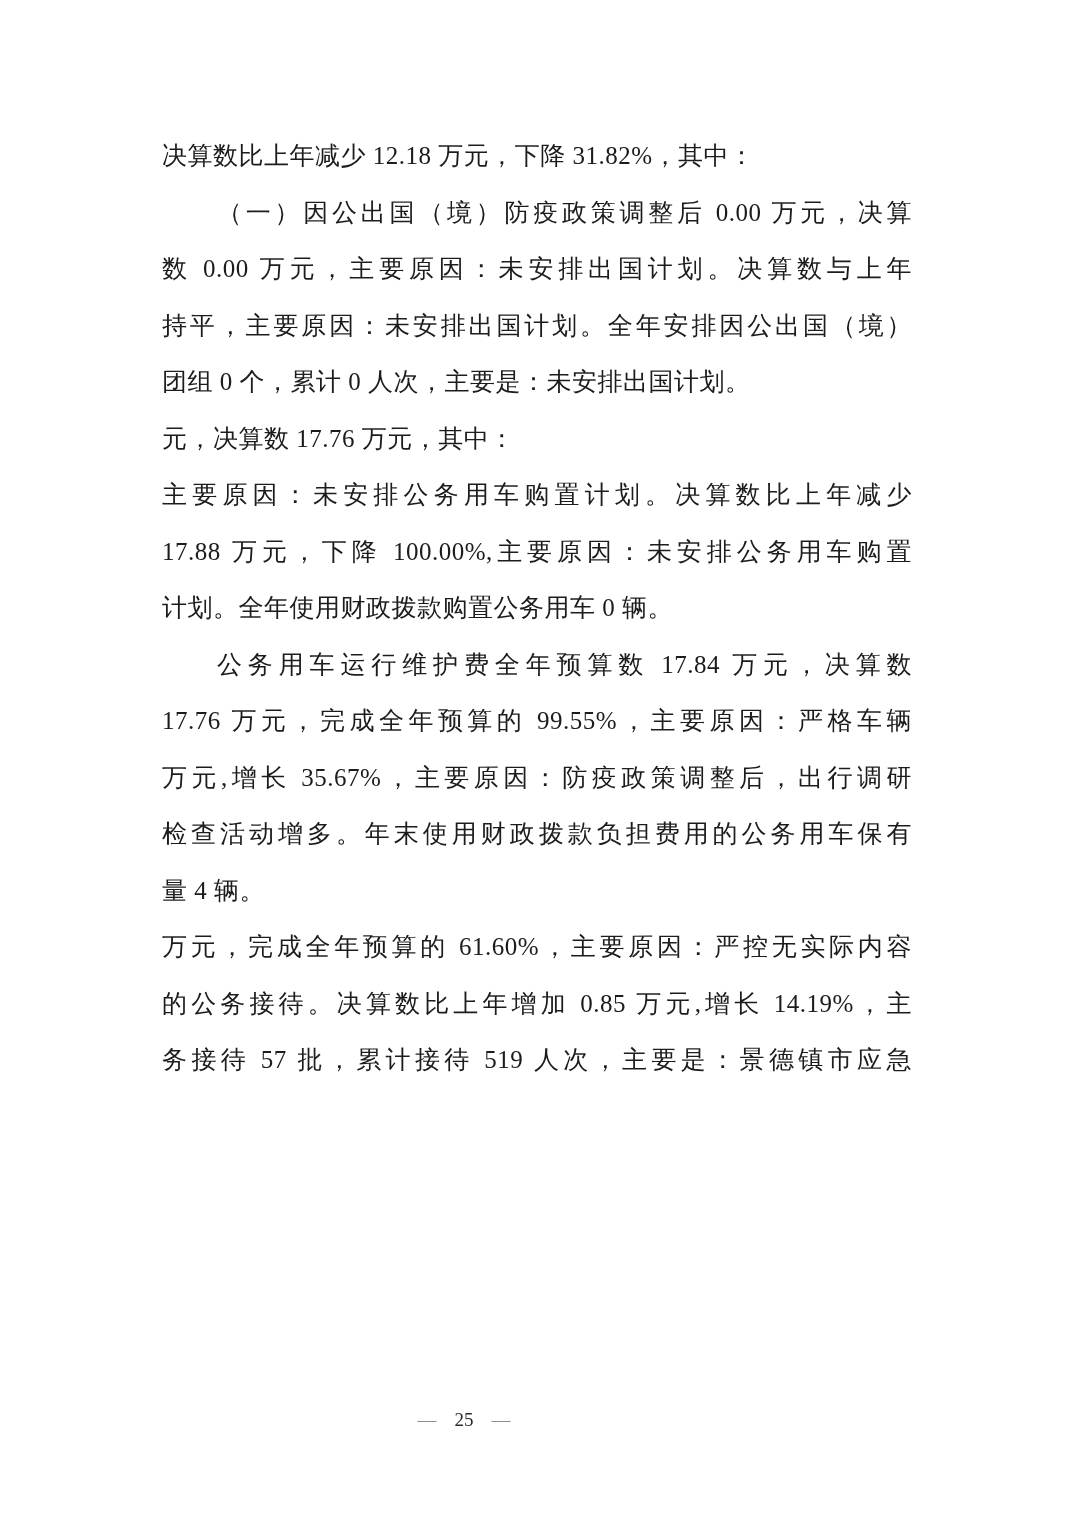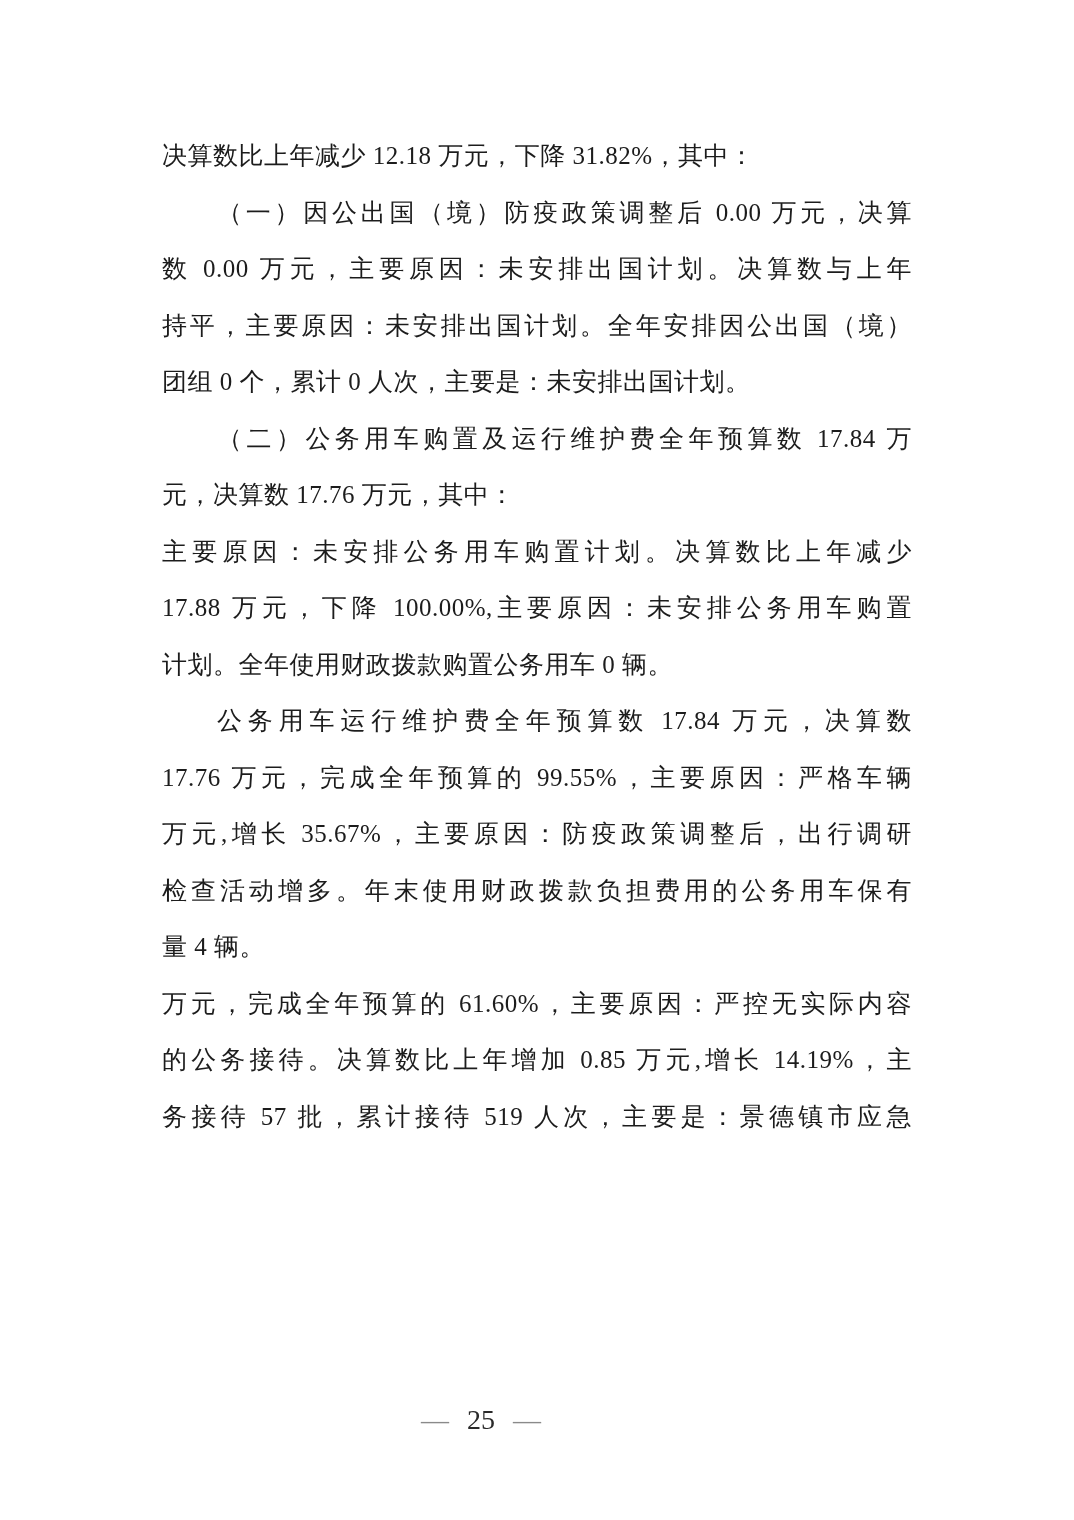--- a/index.html
+++ b/index.html
@@ -48,24 +48,24 @@
     text-align-last: left;
     white-space: nowrap;
   }
   
   .line.indent {
     text-indent: 55px;
   }
   .page-footer {
     position: absolute;
     top: 1398px;
-    left: 17px;
+    left: 0;
     width: 928px;
     text-align: center;
-    font-size: 28px;
+    font-size: 19px;
     line-height: 44px;
     color: #2a2a2a;
   }
   .page-footer .dash {
     color: #8a8a8a;
     letter-spacing: 0;
   }
   .page-footer .num {
     display: inline-block;
     margin: 0 18px;
@@ -76,21 +76,20 @@
 <body>
 
 <div class="page">
 
   <main class="doc-body">
     <div class="line last">决算数比上年减少 12.18 万元，下降 31.82%，其中：</div>
     <div class="line full indent">（一）因公出国（境）防疫政策调整后 0.00 万元，决算</div>
     <div class="line full">数 0.00 万元，主要原因：未安排出国计划。决算数与上年</div>
     <div class="line full">持平，主要原因：未安排出国计划。全年安排因公出国（境）</div>
     <div class="line last">团组 0 个，累计 0 人次，主要是：未安排出国计划。</div>
-    <div class="line full indent">（二）公务用车购置及运行维护费全年预算数 17.84 万</div>
     <div class="line last">元，决算数 17.76 万元，其中：</div>
     <div class="line full">主要原因：未安排公务用车购置计划。决算数比上年减少</div>
     <div class="line full">17.88 万元，下降 100.00%,主要原因：未安排公务用车购置</div>
     <div class="line last">计划。全年使用财政拨款购置公务用车 0 辆。</div>
     <div class="line full indent">公务用车运行维护费全年预算数 17.84 万元，决算数</div>
     <div class="line full">17.76 万元，完成全年预算的 99.55%，主要原因：严格车辆</div>
     <div class="line full">万元,增长 35.67%，主要原因：防疫政策调整后，出行调研</div>
     <div class="line full">检查活动增多。年末使用财政拨款负担费用的公务用车保有</div>
     <div class="line last">量 4 辆。</div>
     <div class="line full">万元，完成全年预算的 61.60%，主要原因：严控无实际内容</div>

